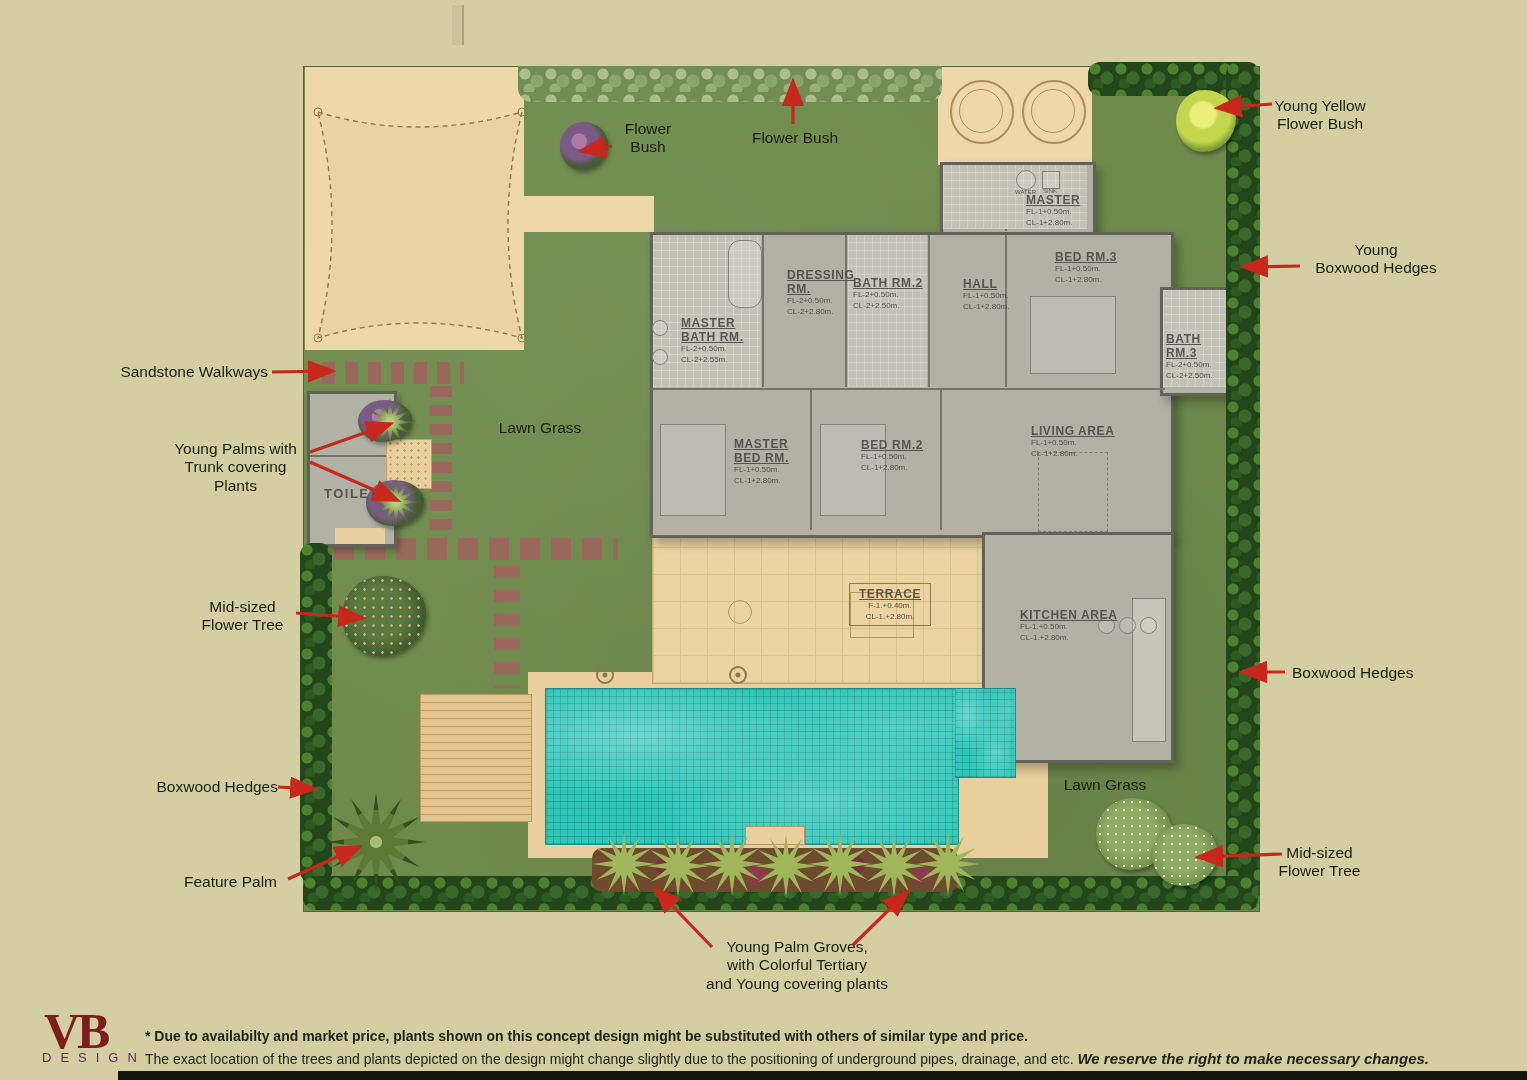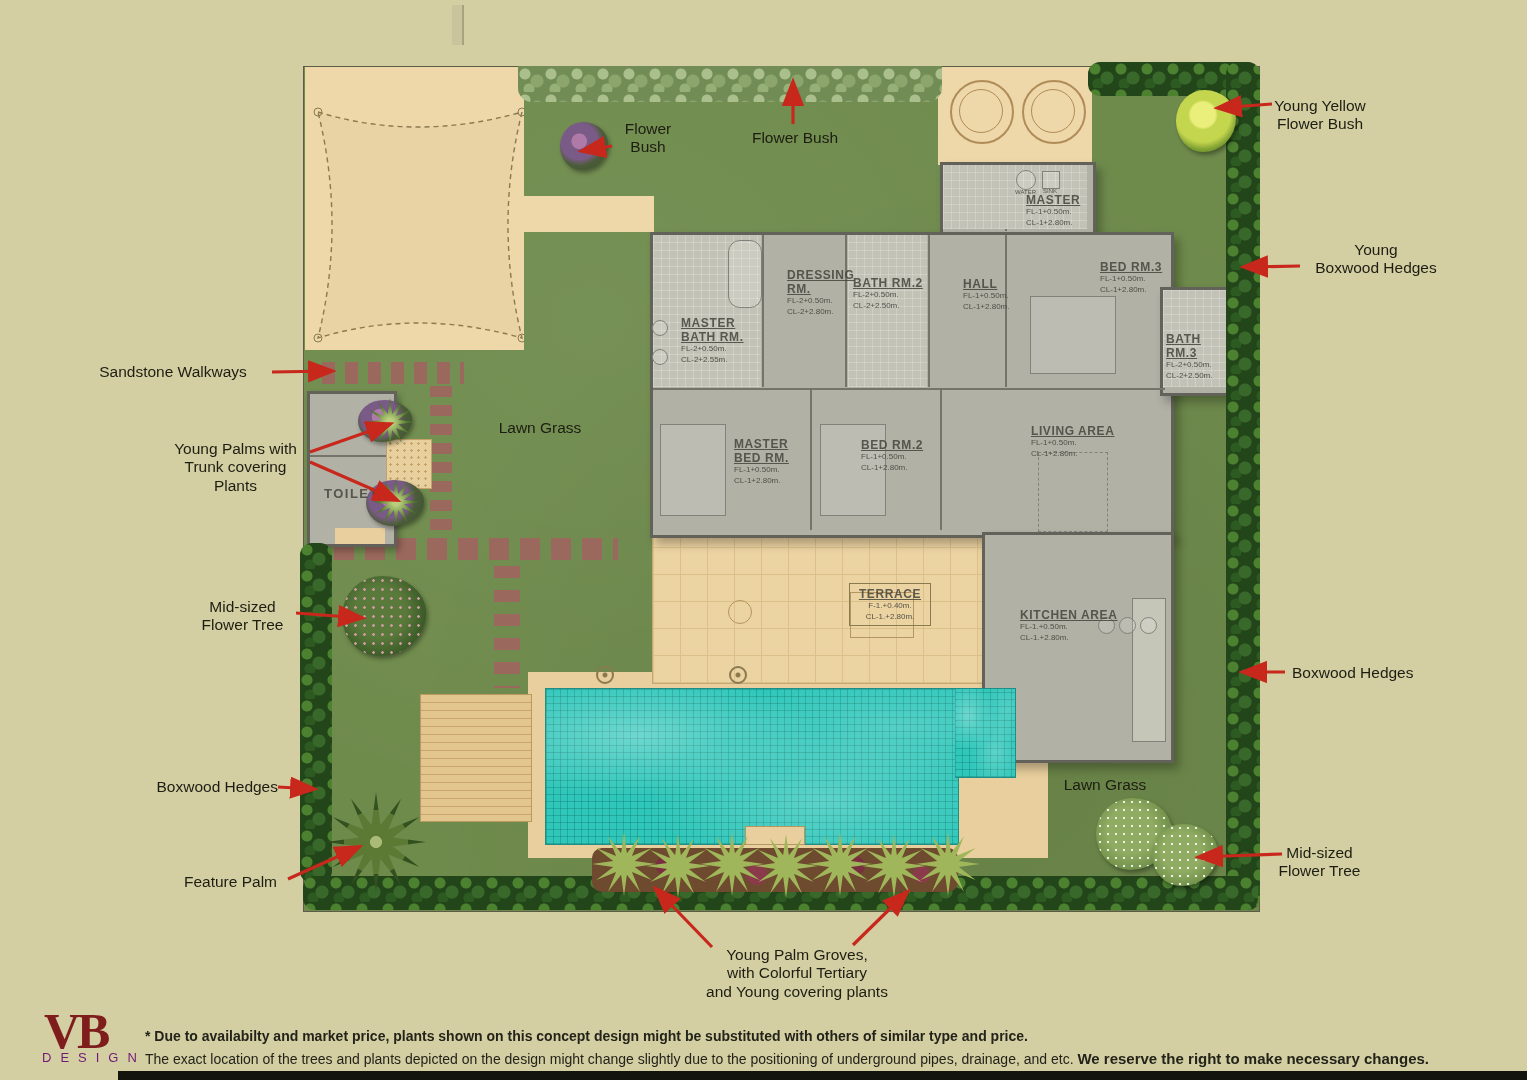--- a/index.html
+++ b/index.html
@@ -70,21 +70,21 @@
   .rlabel{position:absolute;color:#45453e;}
   .rn{font-size:12px;letter-spacing:.6px;text-decoration:underline;line-height:1.18;white-space:nowrap;font-weight:bold;opacity:.85;}
   .rf{font-size:8px;line-height:1.3;white-space:nowrap;opacity:.9;}
   .tiny{font-size:6px;color:#55554c;white-space:nowrap;}
   #title{position:absolute;left:50px;top:52px;width:215px;text-align:center;
          font-size:20px;line-height:1.32;letter-spacing:1px;word-spacing:7px;color:#14140e;font-weight:500;}
   #logo-vb{position:absolute;left:44px;top:1002px;font-family:"Liberation Serif",serif;
            font-weight:bold;font-size:50px;letter-spacing:-3px;color:#7f1d1d;}
   #logo-design{position:absolute;left:42px;top:1050px;font-size:13px;letter-spacing:9px;color:#701a75;}
   .disc{position:absolute;left:145px;font-size:14px;color:#23231a;white-space:nowrap;}
-  .disc b{font-size:15px;}
+  .disc b{font-size:15px;font-style:italic;}
   svg.overlay{position:absolute;left:0;top:0;pointer-events:none;}
 </style>
 </head>
 <body>
 
 <div id="stage">
 
   <div class="abs" style="left:452px;top:5px;width:10px;height:40px;background:#c9c49c;border-right:2px solid #a8a37e;"></div>
   <div class="abs" style="left:118px;top:1071px;width:1409px;height:9px;background:#14140e;"></div>
 
@@ -210,21 +210,21 @@
   <div class="rlabel" style="left:963px;top:277px;">
     <div class="rn">HALL</div>
     <div class="rf">FL-1+0.50m.</div>
     <div class="rf">CL-1+2.80m.</div>
   </div>
   <div class="rlabel" style="left:1026px;top:193px;">
     <div class="rn">MASTER</div>
     <div class="rf">FL-1+0.50m.</div>
     <div class="rf">CL-1+2.80m.</div>
   </div>
-  <div class="rlabel" style="left:1055px;top:260px;margin-left:45px;">
+  <div class="rlabel" style="left:1055px;top:250px;">
     <div class="rn">BED RM.3</div>
     <div class="rf">FL-1+0.50m.</div>
     <div class="rf">CL-1+2.80m.</div>
   </div>
   <div class="rlabel" style="left:1166px;top:332px;">
     <div class="rn">BATH</div>
     <div class="rn">RM.3</div>
     <div class="rf">FL-2+0.50m.</div>
     <div class="rf">CL-2+2.50m.</div>
   </div>
@@ -267,21 +267,21 @@
     <div>Flower Bush</div>
   </div>
   <div class="ann" style="left:1260px;top:97px;width:120px;">
     <div>Young Yellow</div>
     <div>Flower Bush</div>
   </div>
   <div class="ann" style="left:1297px;top:241px;width:158px;">
     <div>Young</div>
     <div>Boxwood Hedges</div>
   </div>
-  <div class="ann" style="left:78px;top:363px;width:190px;text-align:center;">
+  <div class="ann" style="left:78px;top:363px;width:190px;text-align:right;">
     <div>Sandstone Walkways</div>
   </div>
   <div class="ann" style="left:158px;top:440px;width:155px;">
     <div>Young Palms with</div>
     <div>Trunk covering</div>
     <div>Plants</div>
   </div>
   <div class="ann" style="left:495px;top:419px;width:90px;">
     <div>Lawn Grass</div>
   </div>
@@ -298,21 +298,21 @@
   <div class="ann" style="left:147px;top:873px;width:130px;text-align:right;">
     <div>Feature Palm</div>
   </div>
   <div class="ann" style="left:1060px;top:776px;width:90px;">
     <div>Lawn Grass</div>
   </div>
   <div class="ann" style="left:1272px;top:844px;width:95px;">
     <div>Mid-sized</div>
     <div>Flower Tree</div>
   </div>
-  <div class="ann" style="left:688px;top:938px;width:218px;margin-top:8px;">
+  <div class="ann" style="left:688px;top:938px;width:218px;">
     <div>Young Palm Groves,</div>
     <div>with Colorful Tertiary</div>
     <div>and Young covering plants</div>
   </div>
 
   <svg class="overlay" width="1527" height="1080" viewBox="0 0 1527 1080">
     <defs>
       <marker id="ah" markerWidth="9" markerHeight="7" refX="7.5" refY="3.5" orient="auto">
         <path d="M0,0 L9,3.5 L0,7 Z" fill="#c8281c"></path>
       </marker>

